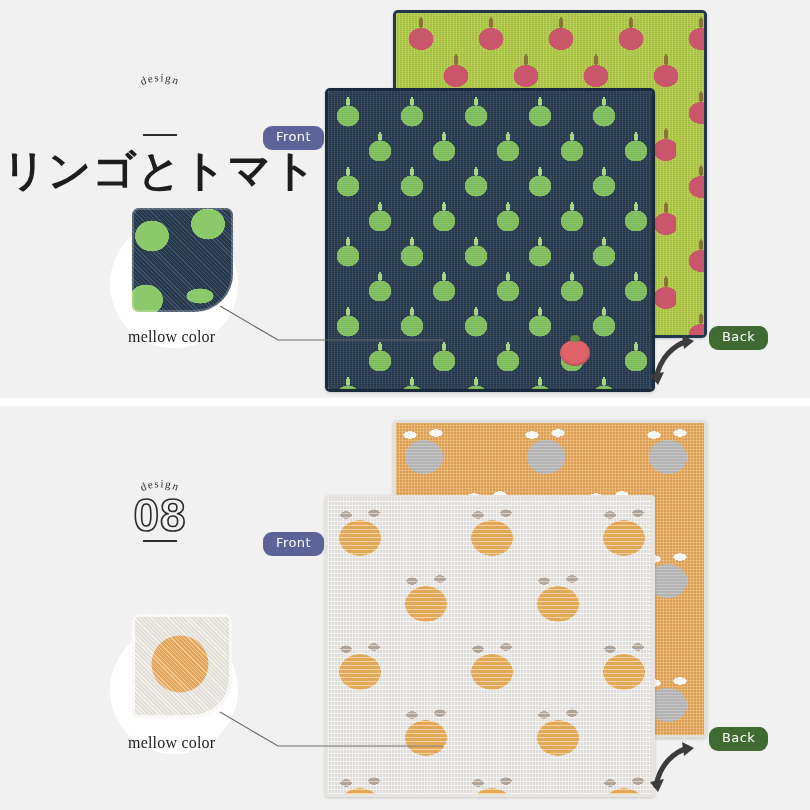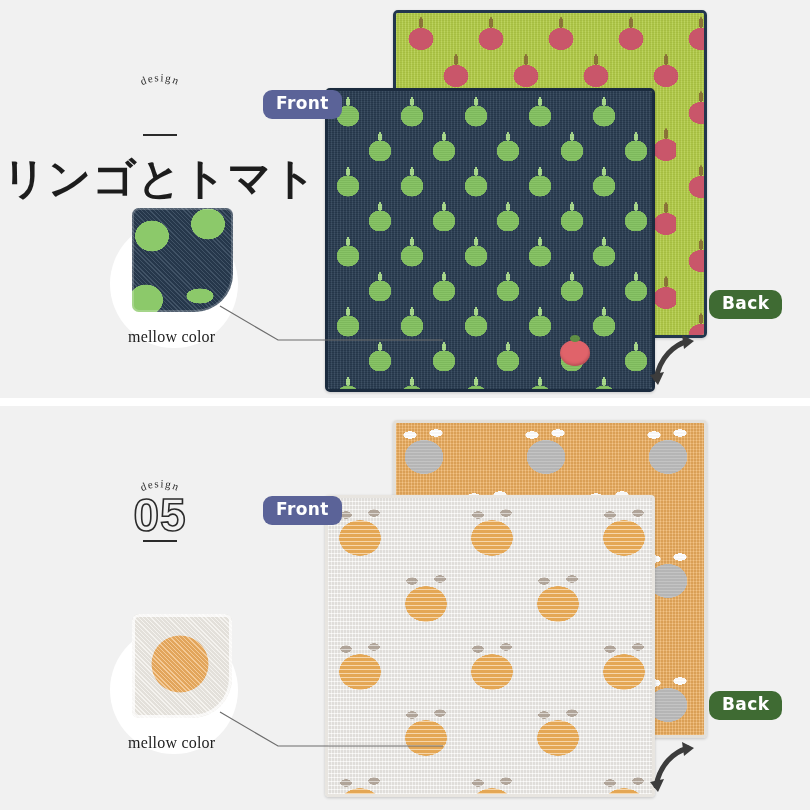--- a/index.html
+++ b/index.html
@@ -71,45 +71,46 @@
   .design-rule {
     position: absolute;
     top: 62px;
     left: 50%;
     transform: translateX(-50%);
     width: 34px;
     height: 2px;
     background: #2b2b2b;
   }
   .design-title {
-    margin-top: 16px;
+    margin-top: 8px;
     font-family: Liberation Sans, sans-serif;
     font-size: 43px;
     font-weight: 700;
     color: #1d1d1d;
     letter-spacing: 1px;
     white-space: nowrap;
   }
 
   
   .badge {
     position: absolute;
     display: inline-block;
     padding: 4px 13px 5px;
     border-radius: 9px;
     color: #ffffff;
     font-family: "DejaVu Sans", sans-serif;
-    font-size: 17px;
-    font-weight: 700;
+    font-size: 13px;
+    font-weight: 400;
     letter-spacing: 0.4px;
     line-height: 1.15;
     white-space: nowrap;
+    margin-top: 36px;
   }
   .badge-front { background: #5b6398; }
-  .badge-back  { background: #3f6b33; border-radius: 10px; }
+  .badge-back  { background: #3f6b33; }
 
   
   .towel {
     position: absolute;
     border-radius: 4px;
     overflow: hidden;
     box-shadow: 0 1px 3px rgba(0,0,0,0.18);
   }
   .towel-inner {
     position: absolute;
@@ -320,21 +321,21 @@
         <div class="design-word">
           <svg width="120" height="26" viewBox="0 0 120 26">
             <defs>
                 <path id="arc06" d="M 28 24 A 42 42 0 0 1 92 24"></path>
               </defs>
             <text font-family="Liberation Serif, serif" font-size="11" fill="#2b2b2b" letter-spacing="1.4">
               <textPath href="#arc06" startOffset="50%" text-anchor="middle">design</textPath>
             </text>
           </svg>
         </div>
-        <div class="design-num">05</div>
+        <div class="design-num">08</div>
         <div class="design-rule"></div>
       </div>
     </div>
 
     <div class="callout" style="left:110px; top:208px;">
       <div class="callout-disc" style="left:0px; top:12px; width:128px; height:128px;"></div>
       <div class="swatch" style="
            left:22px; top:0px; width:100px; height:104px;
            border-radius: 7px 7px 40px 7px;
            background:

